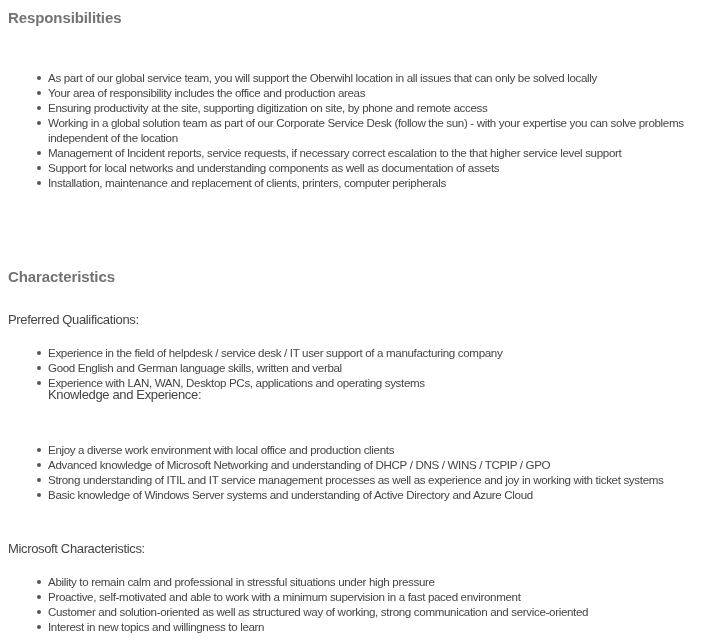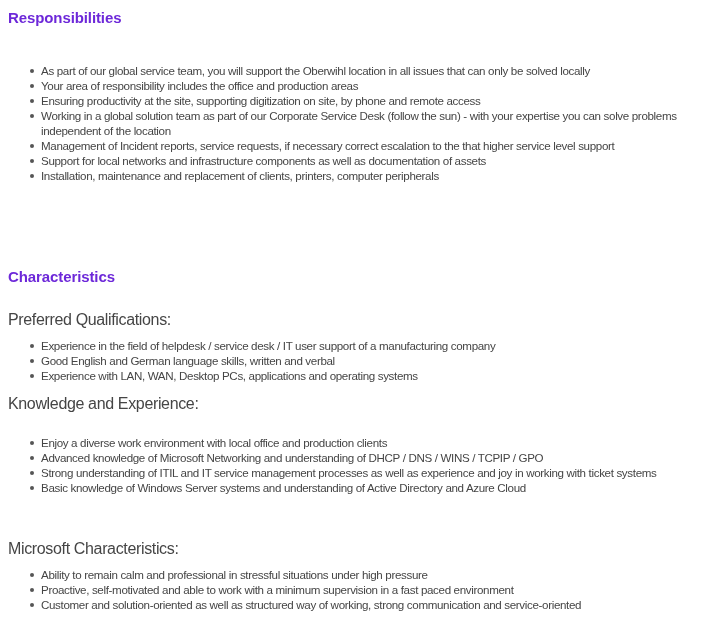--- a/index.html
+++ b/index.html
@@ -16,28 +16,28 @@
       position: relative;
     }
     .page {
       padding: 0 8px;
       width: 704px;
     }
     h2 {
       font-family: "Liberation Sans", sans-serif;
       font-size: 15px;
       font-weight: bold;
-      color: #6d28d9;
+      color: #737373;
       margin: 0;
       letter-spacing: -0.1px;
     }
     #resp-heading { position: absolute; left: 8px; top: 9px; }
     #qual-heading { position: absolute; left: 8px; top: 268px; }
     ul {
-      margin: 1px;
+      margin: 8px;
       padding: 0 0 0 32px;
       list-style: none;
     }
     li {
       position: relative;
       font-size: 11.6px;
       line-height: 15px;
       color: #454545;
       letter-spacing: -0.35px;
       padding-left: 0;
@@ -50,47 +50,47 @@
       width: 4px;
       height: 4px;
       border-radius: 50%;
       background: #555555;
     }
     .list { position: absolute; left: 8px; width: 690px; }
     #resp-list { top: 62px; }
     .sublabel {
       position: absolute;
       left: 8px;
-      font-size: 16px;
+      font-size: 13px;
       line-height: 15px;
       color: #454545;
       letter-spacing: -0.35px;
     }
     #pref-label { top: 312px; }
     #pref-list { top: 337px; }
-    #know-label { top: 396px; }
+    #know-label { top: 387px; margin-left: 40px; }
     #know-list { top: 434px; }
     #pers-label { top: 541px; }
     #pers-list { top: 566px; }
   </style>
 </head>
 <body>
 
 <div class="page">
 
   <h2 id="resp-heading">Responsibilities</h2>
 
   <div class="list" id="resp-list">
     <ul>
       <li>As part of our global service team, you will support the Oberwihl location in all issues that can only be solved locally</li>
       <li>Your area of responsibility includes the office and production areas</li>
       <li>Ensuring productivity at the site, supporting digitization on site, by phone and remote access</li>
       <li>Working in a global solution team as part of our Corporate Service Desk (follow the sun) - with your expertise you can solve prob­lems independent of the location</li>
       <li>Management of Incident reports, service requests, if necessary correct escalation to the that higher service level support</li>
-      <li>Support for local networks and infrastructure components as well as documentation of assets</li>
+      <li>Support for local networks and understanding components as well as documentation of assets</li>
       <li>Installation, maintenance and replacement of clients, printers, computer peripherals</li>
     </ul>
   </div>
 
   <h2 id="qual-heading">Characteristics</h2>
 
   <div class="sublabel" id="pref-label">Preferred Qualifications:</div>
   <div class="list" id="pref-list">
     <ul>
       <li>Experience in the field of helpdesk / service desk / IT user support of a manufacturing company</li>
@@ -108,16 +108,17 @@
       <li>Basic knowledge of Windows Server systems and understanding of Active Directory and Azure Cloud</li>
     </ul>
   </div>
 
   <div class="sublabel" id="pers-label">Microsoft Characteristics:</div>
   <div class="list" id="pers-list">
     <ul>
       <li>Ability to remain calm and professional in stressful situations under high pressure</li>
       <li>Proactive, self-motivated and able to work with a minimum supervision in a fast paced environment</li>
       <li>Customer and solution-oriented as well as structured way of working, strong communication and service-oriented</li>
+      <li>Interest in new topics and willingness to learn</li>
     </ul>
   </div>
 
 </div>
 
 </body></html>

